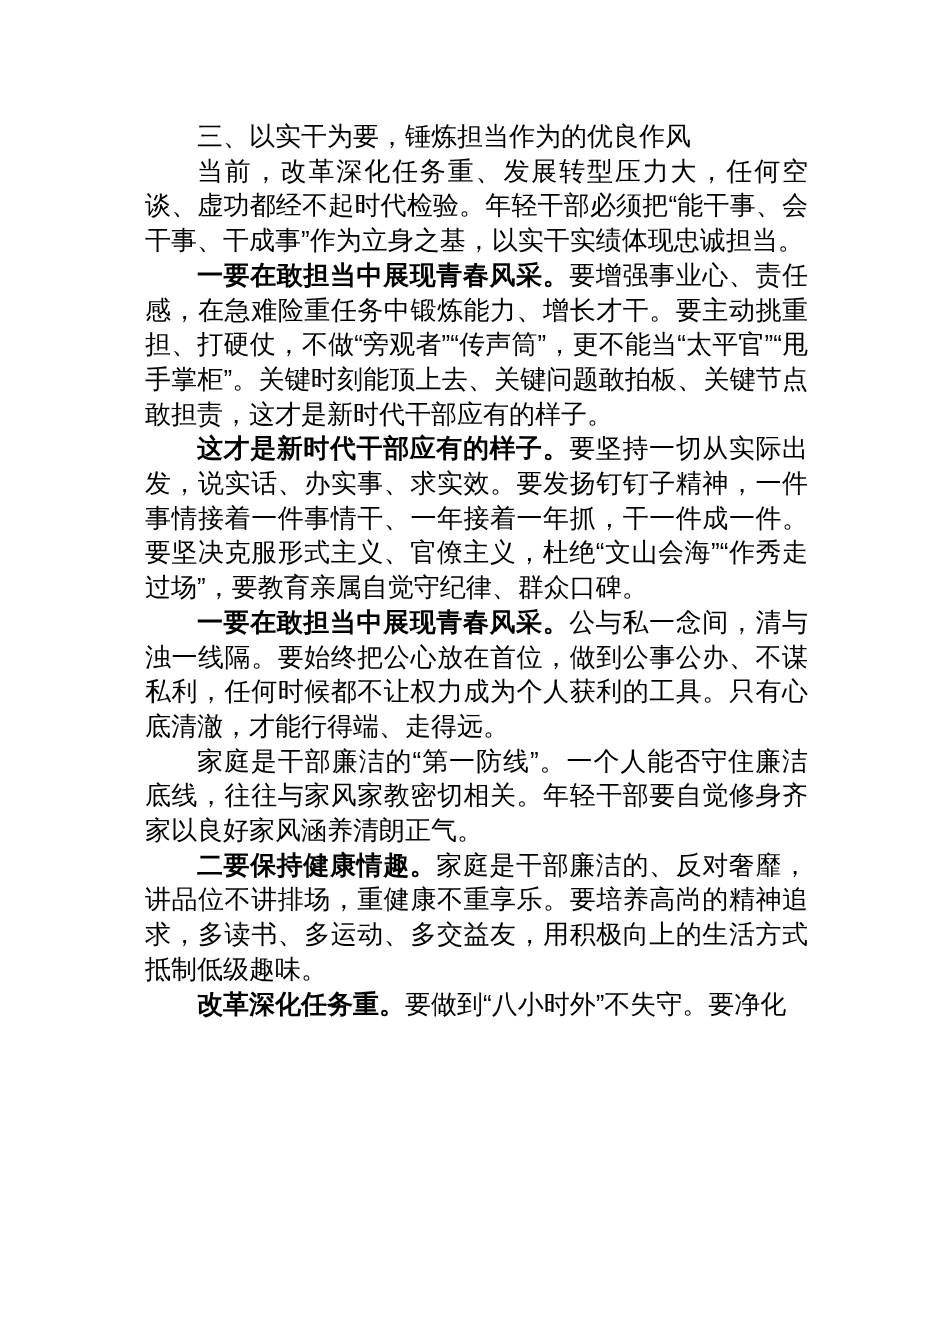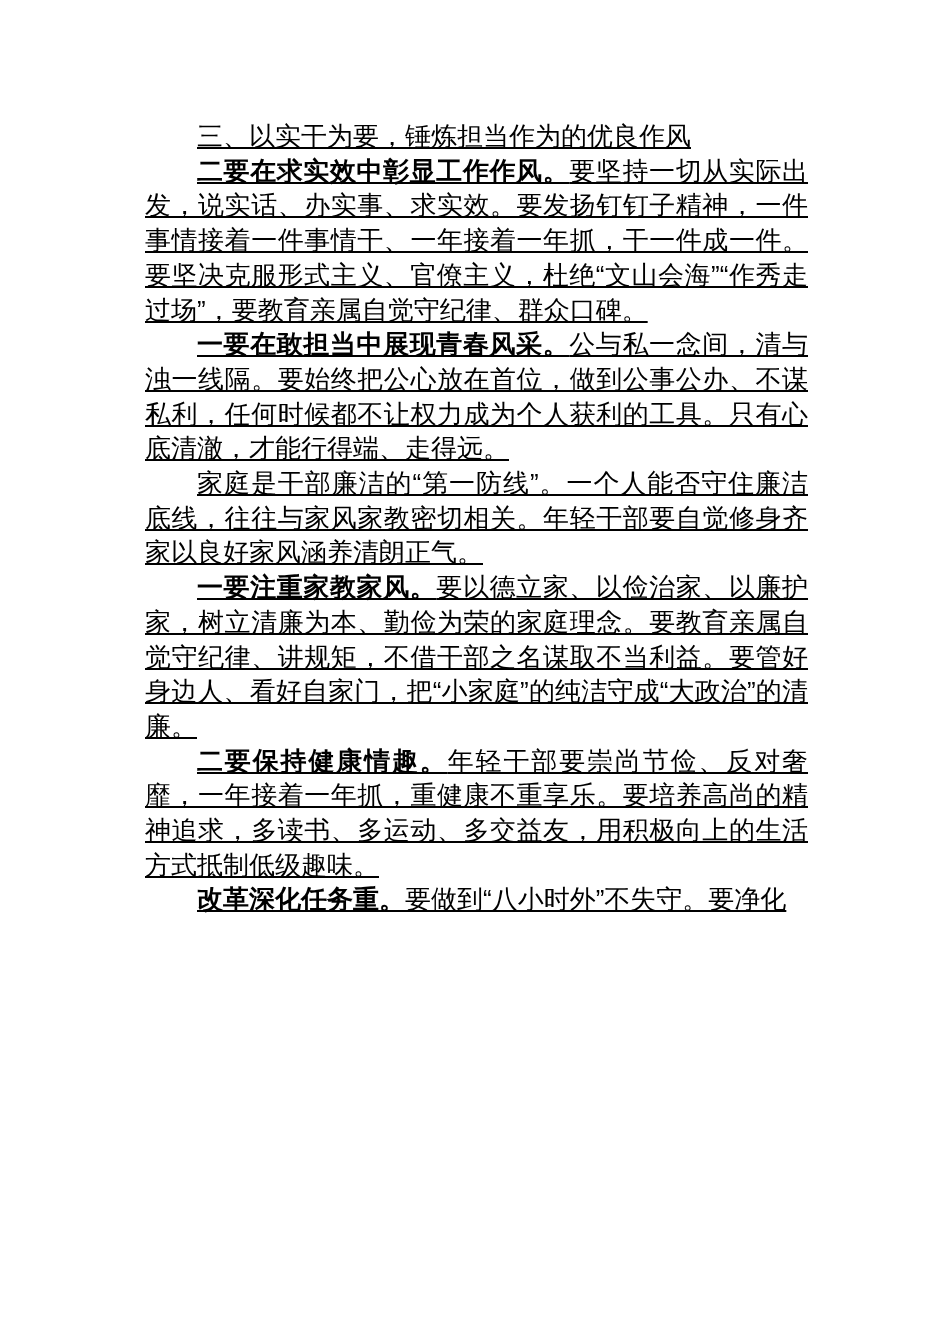--- a/index.html
+++ b/index.html
@@ -13,21 +13,20 @@
     height: 1344px;
     background: #ffffff;
     color: #000000;
     box-sizing: border-box;
     padding: 119px 142px 0 145px;
     overflow: hidden;
     font-family: "Liberation Sans", "DejaVu Sans", sans-serif;
   }
   .text-block {
     width: 663px;
-    text-decoration: underline;
   }
   .para {
     margin: 0;
     font-size: 26px;
     line-height: 34.7px;
     text-align: justify;
     text-align-last: left;
     word-break: break-all;
     text-indent: 2em;
     color: #000000;
@@ -39,20 +38,21 @@
   .para.section-heading {
     font-weight: 400;
   }
 </style>
 </head>
 <body>
 
 <div class="page">
   <div class="text-block" id="text-block">
       <p class="para section-heading"><span>三、以实干为要，锤炼担当作为的优良作风</span></p>
-      <p class="para body"><b class="lead">二要在求实效中彰显工作作风。</b><span>要坚持一切从实际出发，说实话、办实事、求实效。要发扬钉钉子精神，一件事情接着一件事情干、一年接着一年抓，干一件成一件。要坚决克服形式主义、官僚主义，杜绝“文山会海”“作秀走过场”，要教育亲属自觉守纪律、群众口碑。</span></p>
+      <p class="para body"><span>当前，改革深化任务重、发展转型压力大，任何空谈、虚功都经不起时代检验。年轻干部必须把“能干事、会干事、干成事”作为立身之基，以实干实绩体现忠诚担当。</span></p>
+      <p class="para body"><b class="lead">一要在敢担当中展现青春风采。</b><span>要增强事业心、责任感，在急难险重任务中锻炼能力、增长才干。要主动挑重担、打硬仗，不做“旁观者”“传声筒”，更不能当“太平官”“甩手掌柜”。关键时刻能顶上去、关键问题敢拍板、关键节点敢担责，这才是新时代干部应有的样子。</span></p>
+      <p class="para body"><b class="lead">这才是新时代干部应有的样子。</b><span>要坚持一切从实际出发，说实话、办实事、求实效。要发扬钉钉子精神，一件事情接着一件事情干、一年接着一年抓，干一件成一件。要坚决克服形式主义、官僚主义，杜绝“文山会海”“作秀走过场”，要教育亲属自觉守纪律、群众口碑。</span></p>
       <p class="para body"><b class="lead">一要在敢担当中展现青春风采。</b><span>公与私一念间，清与浊一线隔。要始终把公心放在首位，做到公事公办、不谋私利，任何时候都不让权力成为个人获利的工具。只有心底清澈，才能行得端、走得远。</span></p>
       <p class="para body"><span>家庭是干部廉洁的“第一防线”。一个人能否守住廉洁底线，往往与家风家教密切相关。年轻干部要自觉修身齐家以良好家风涵养清朗正气。</span></p>
-      <p class="para body"><b class="lead">一要注重家教家风。</b><span>要以德立家、以俭治家、以廉护家，树立清廉为本、勤俭为荣的家庭理念。要教育亲属自觉守纪律、讲规矩，不借干部之名谋取不当利益。要管好身边人、看好自家门，把“小家庭”的纯洁守成“大政治”的清廉。</span></p>
-      <p class="para body"><b class="lead">二要保持健康情趣。</b><span>年轻干部要崇尚节俭、反对奢靡，一年接着一年抓，重健康不重享乐。要培养高尚的精神追求，多读书、多运动、多交益友，用积极向上的生活方式抵制低级趣味。</span></p>
+      <p class="para body"><b class="lead">二要保持健康情趣。</b><span>家庭是干部廉洁的、反对奢靡，讲品位不讲排场，重健康不重享乐。要培养高尚的精神追求，多读书、多运动、多交益友，用积极向上的生活方式抵制低级趣味。</span></p>
       <p class="para body"><b class="lead">改革深化任务重。</b><span>要做到“八小时外”不失守。要净化</span></p>
     </div>
 </div>
 
 </body></html>

